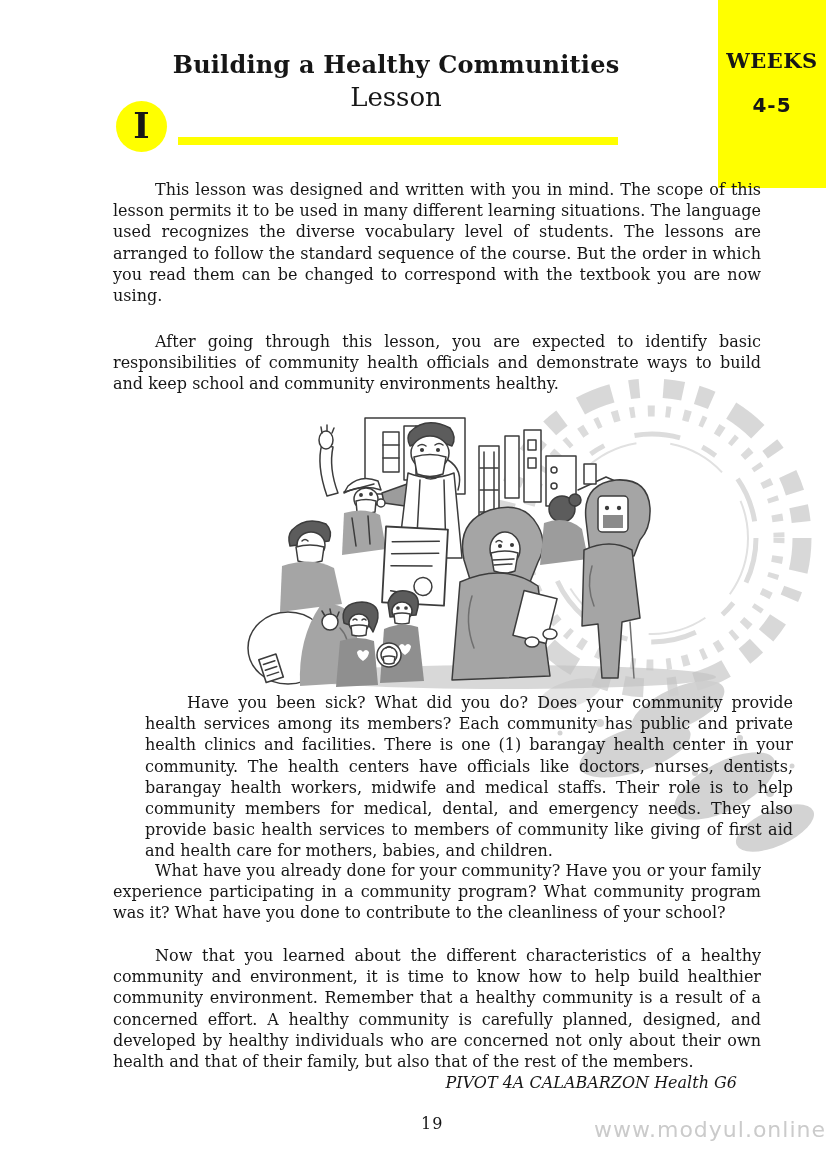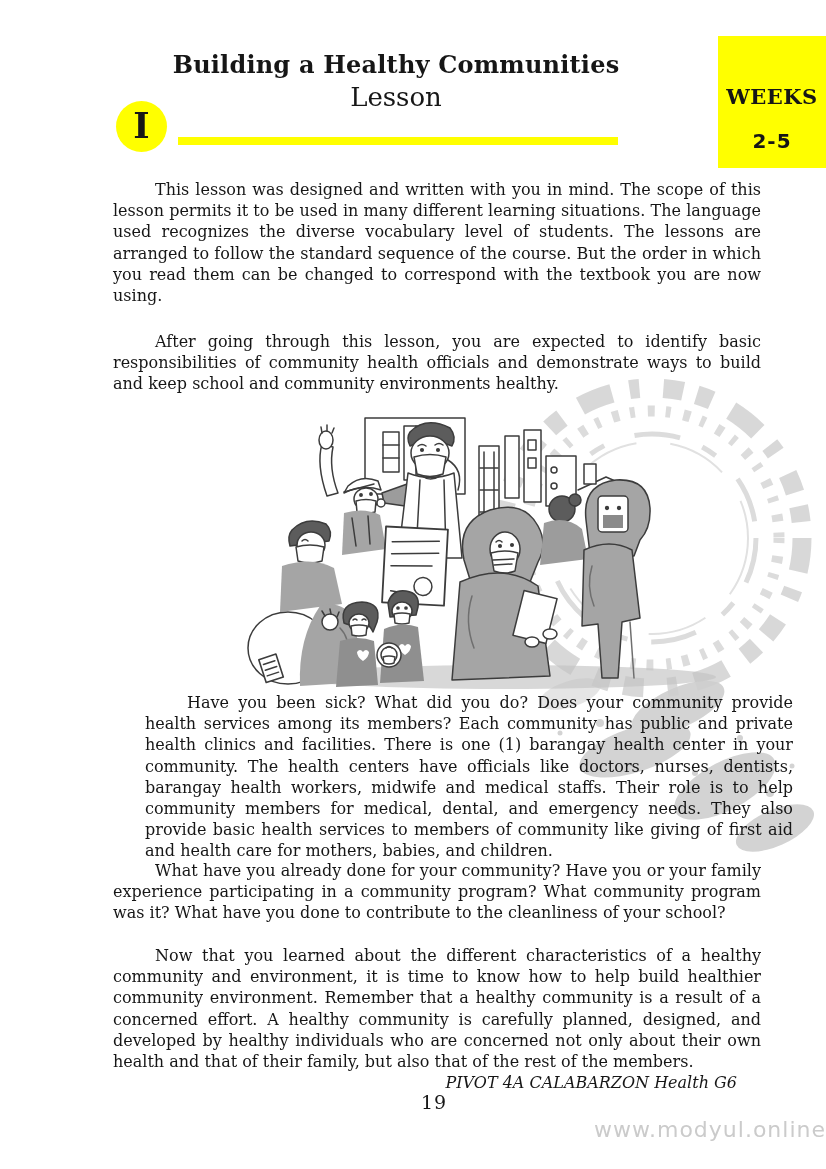--- a/index.html
+++ b/index.html
@@ -14,24 +14,23 @@
     width:826px;height:1169px;
     background:#ffffff;
     font-family:"DejaVu Serif","Liberation Serif",serif;
     color:var(--ink);
     overflow:hidden;
   }
 
   
   .weeks-box{
     position:absolute;top:0;right:0;
-    width:108px;height:132px;
+    width:108px;height:188px;
     background:var(--yellow);
     text-align:center;
-    margin-top:36px;
   }
   .weeks-label{
     margin-top:48px;
     font-size:21px;font-weight:bold;letter-spacing:.5px;
   }
   .weeks-value{
     margin-top:20px;
     font-family:"DejaVu Sans","Liberation Sans",sans-serif;
     font-size:20px;font-weight:bold;letter-spacing:1px;
   }
@@ -83,43 +82,43 @@
     position:absolute;left:440px;top:378px;width:386px;height:480px;
     z-index:1;pointer-events:none;
   }
   .illustration{
     position:absolute;left:232px;top:396px;width:530px;height:296px;
     z-index:2;
   }
 
   
   .page-number{
-    position:absolute;top:1091px;left:421px;
-    font-size:19px;letter-spacing:1px;
+    position:absolute;top:1114px;left:421px;
+    font-size:16px;letter-spacing:1px;
   }
   .footer-source{
     position:absolute;top:1073px;right:89px;
     font-size:16px;font-style:italic;
   }
   .site-watermark{
     position:absolute;top:1117px;left:0;width:826px;
     text-align:right;
     font-family:"DejaVu Sans","Liberation Sans",sans-serif;
     font-size:22px;letter-spacing:1px;
     color:var(--wm);
   }
 </style>
 </head>
 <body>
 
 <div class="page">
 
   <div class="weeks-box">
     <div class="weeks-label">WEEKS</div>
-    <div class="weeks-value">2-5</div>
+    <div class="weeks-value">4-5</div>
   </div>
 
   <div class="header">
     <h1 class="page-title">Building a Healthy Communities</h1>
     <div class="page-subtitle">Lesson</div>
   </div>
 
   <div class="section-circle">
     <span>I</span>
   </div>

